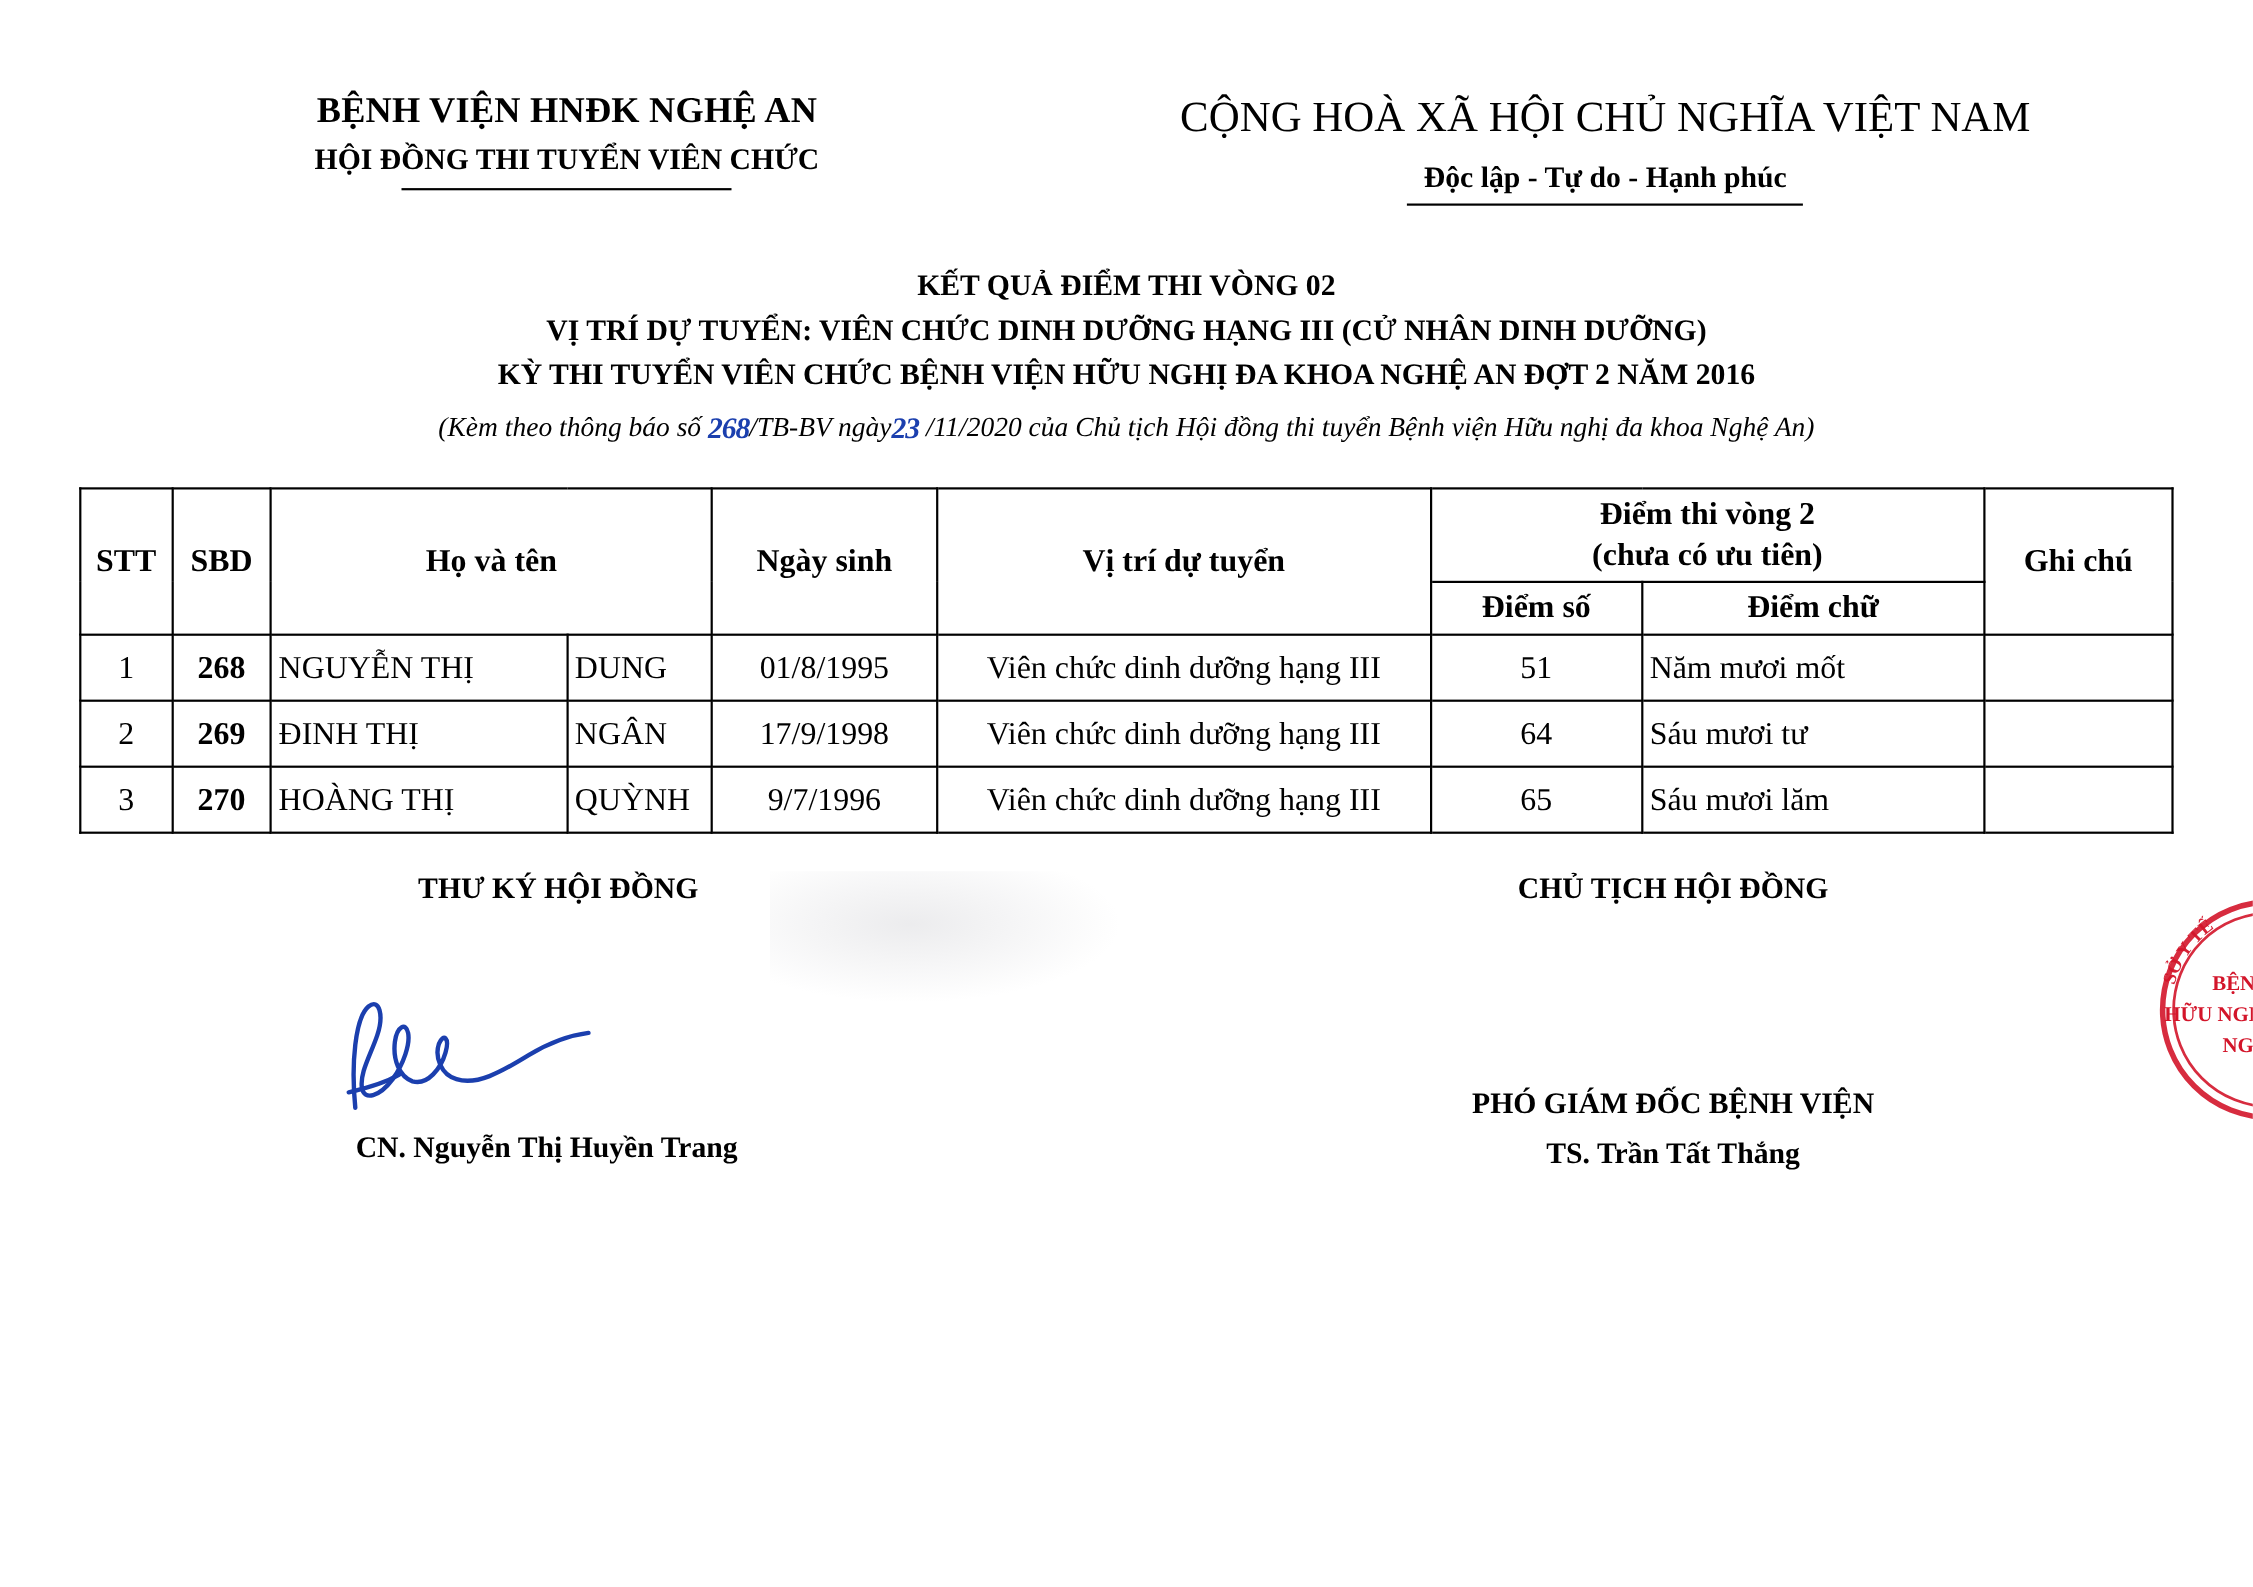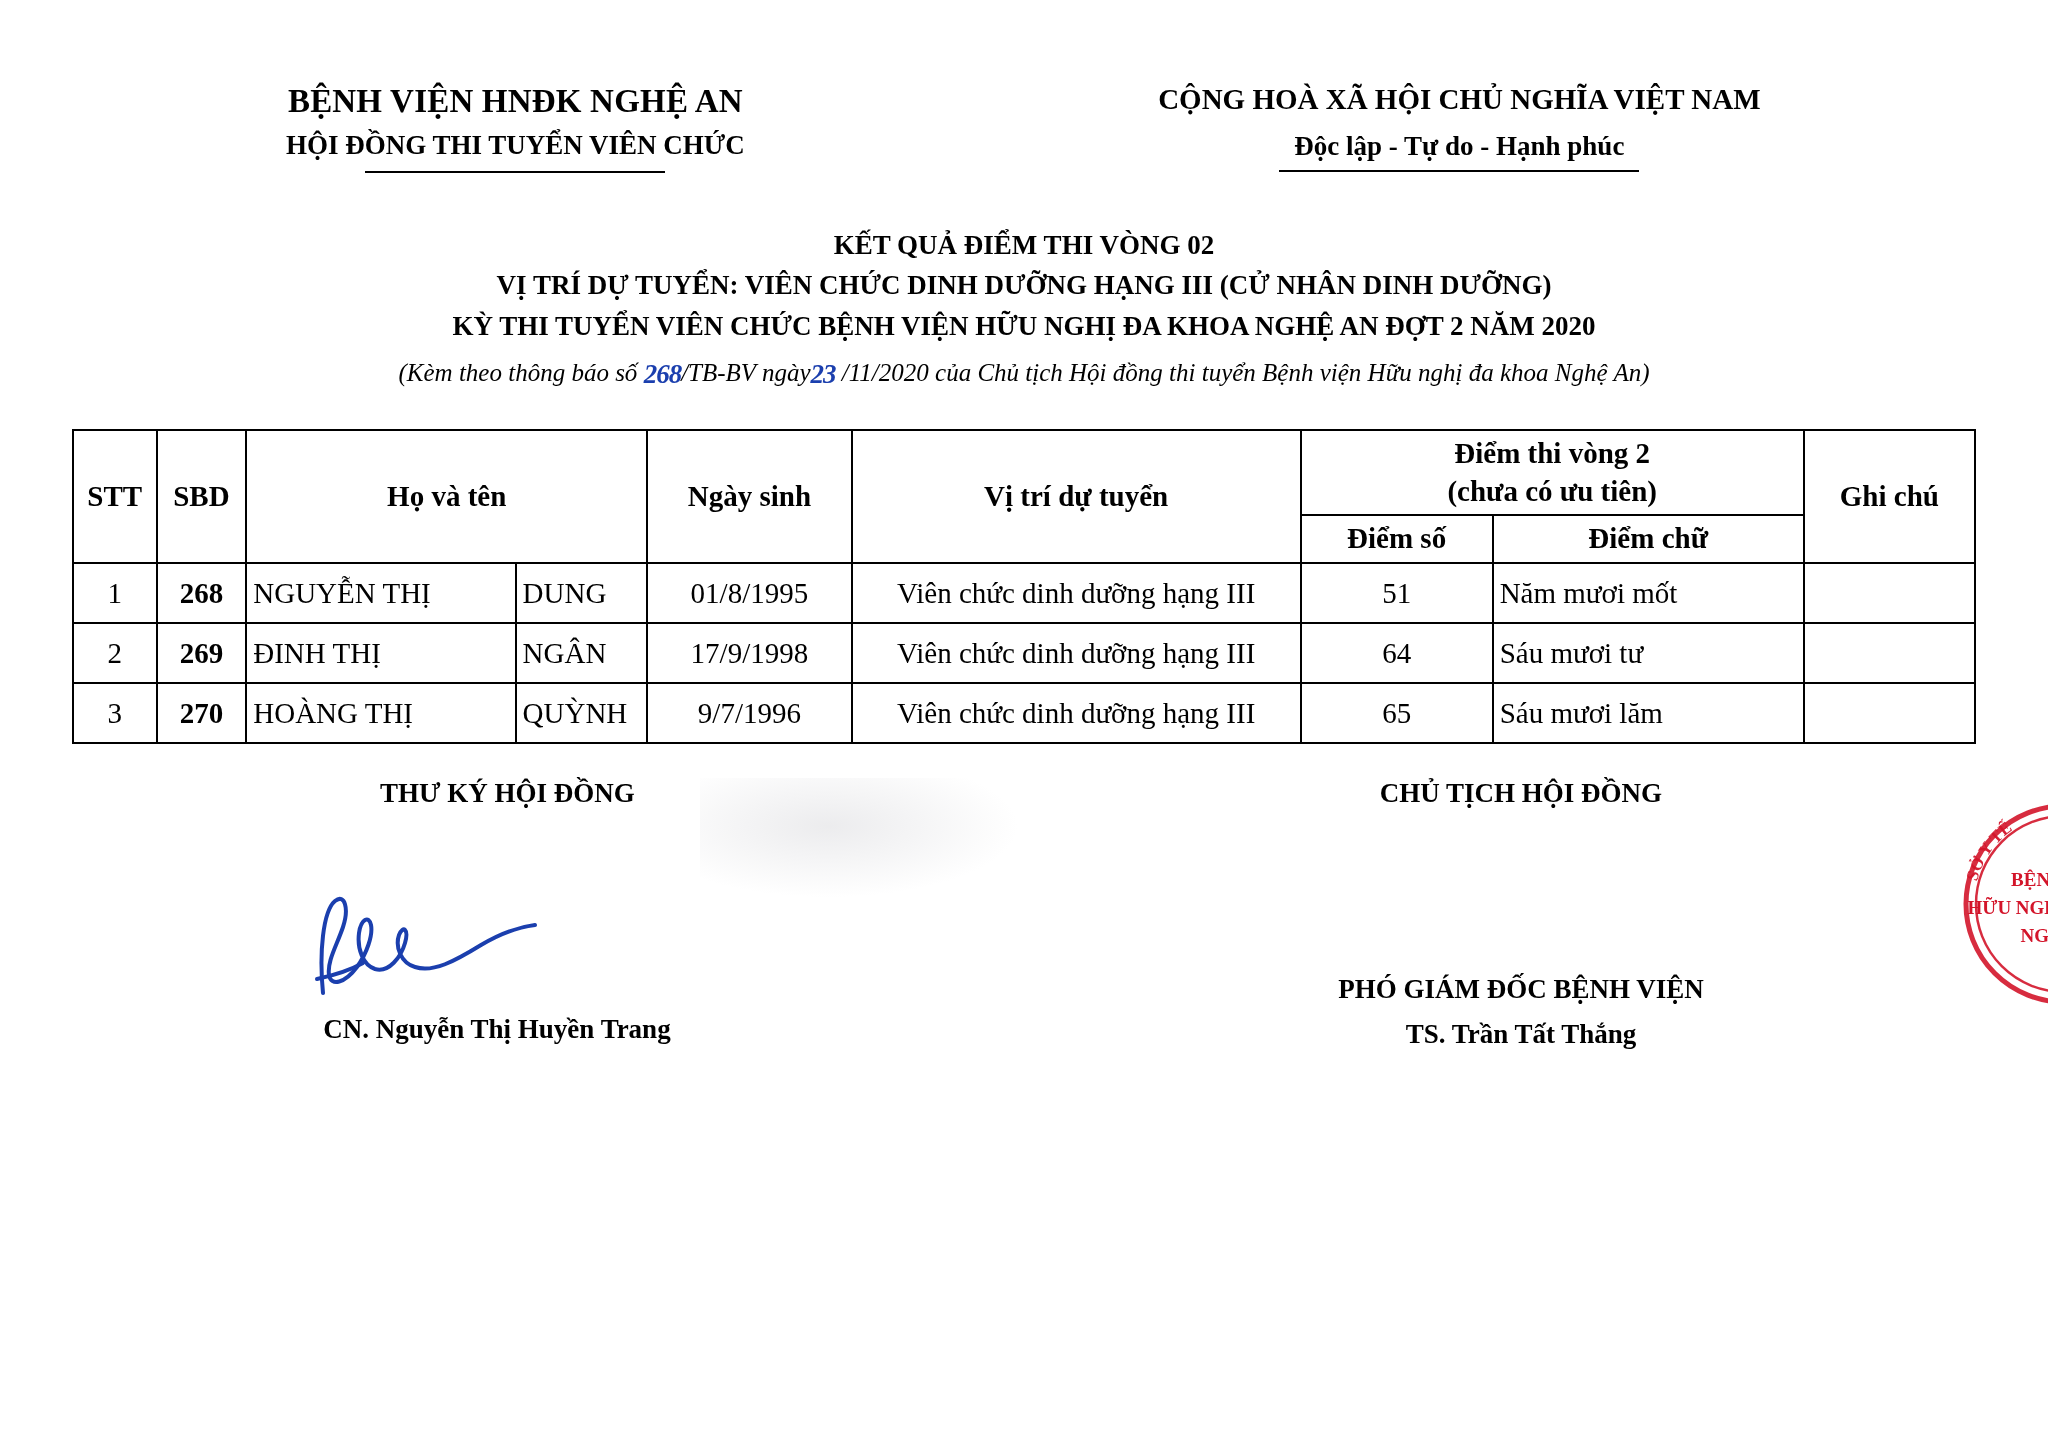--- a/index.html
+++ b/index.html
@@ -50,22 +50,22 @@
     font-size: 27px;
     line-height: 1.45;
   }
   .underline-short {
     width: 300px;
     height: 2px;
     background: #000;
     margin: 6px auto 0 auto;
   }
   .nation-line {
-    font-weight: bold;
-    font-size: 29px;
+    font-weight: normal;
+    font-size: 39px;
     line-height: 1.5;
   }
   .motto-line {
     font-weight: bold;
     font-size: 27px;
     line-height: 1.5;
     margin-top: 4px;
   }
   .underline-motto {
     width: 360px;
@@ -228,21 +228,21 @@
     <div class="header-right">
       <div class="nation-line">CỘNG HOÀ XÃ HỘI CHỦ NGHĨA VIỆT NAM</div>
       <div class="motto-line">Độc lập - Tự do - Hạnh phúc</div>
       <div class="underline-motto"></div>
     </div>
   </div>
 
   <div class="title-block">
     <div class="title-main">KẾT QUẢ ĐIỂM THI VÒNG 02</div>
     <div class="title-sub">VỊ TRÍ DỰ TUYỂN: VIÊN CHỨC DINH DƯỠNG HẠNG III (CỬ NHÂN DINH DƯỠNG)</div>
-    <div class="title-sub">KỲ THI TUYỂN VIÊN CHỨC BỆNH VIỆN HỮU NGHỊ ĐA KHOA NGHỆ AN ĐỢT 2 NĂM 2020</div>
+    <div class="title-sub">KỲ THI TUYỂN VIÊN CHỨC BỆNH VIỆN HỮU NGHỊ ĐA KHOA NGHỆ AN ĐỢT 2 NĂM 2016</div>
     <div class="title-note">
       <span>(Kèm theo thông báo số</span>
       <span class="hand-num">268</span><span>/TB-BV ngày</span><span class="hand-num">23</span>
       <span>/11/2020 của Chủ tịch Hội đồng thi tuyển Bệnh viện Hữu nghị đa khoa Nghệ An)</span>
     </div>
   </div>
 
   <div class="table-wrap">
     <table class="results">
       <colgroup>

